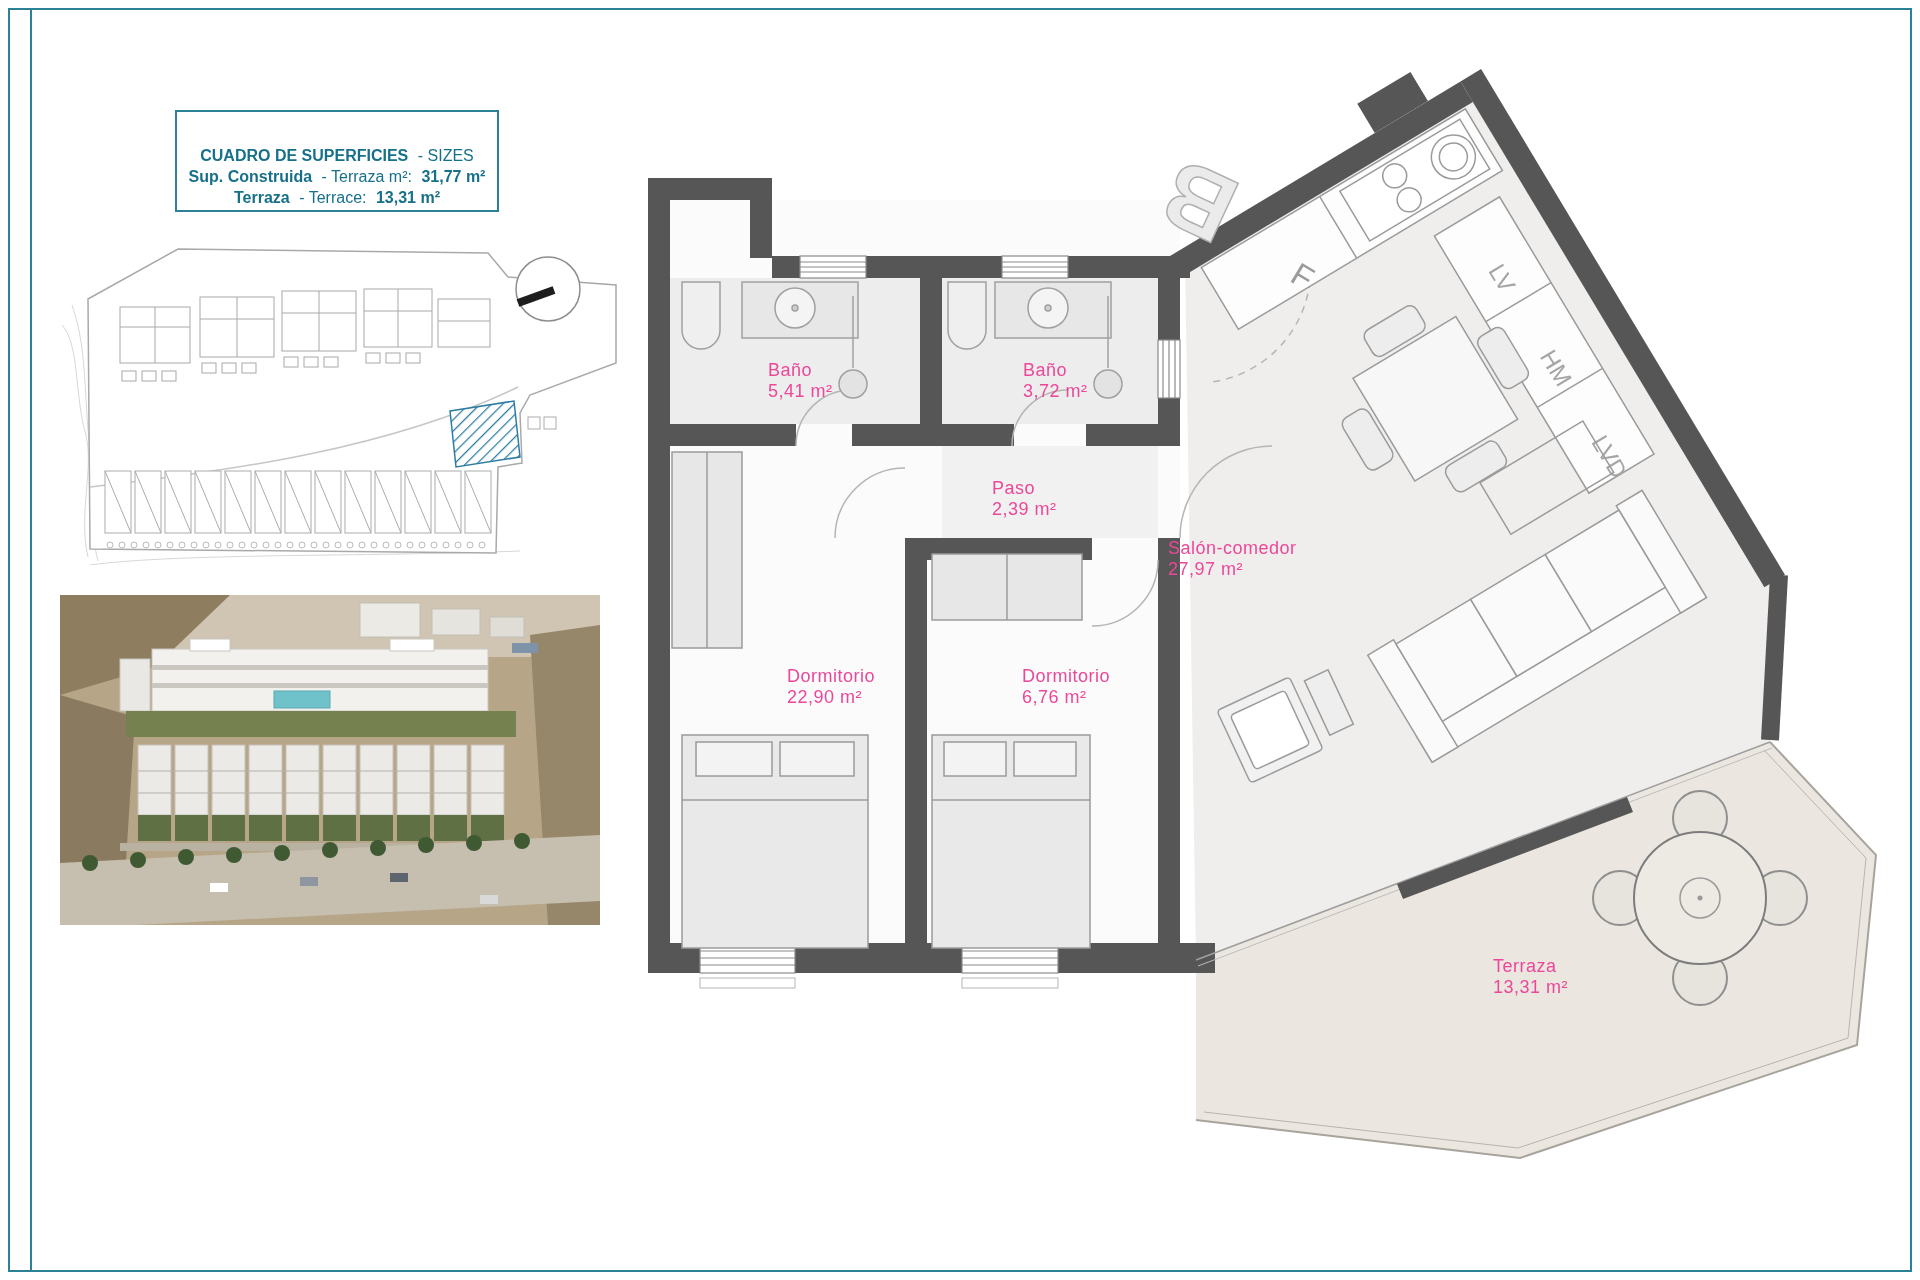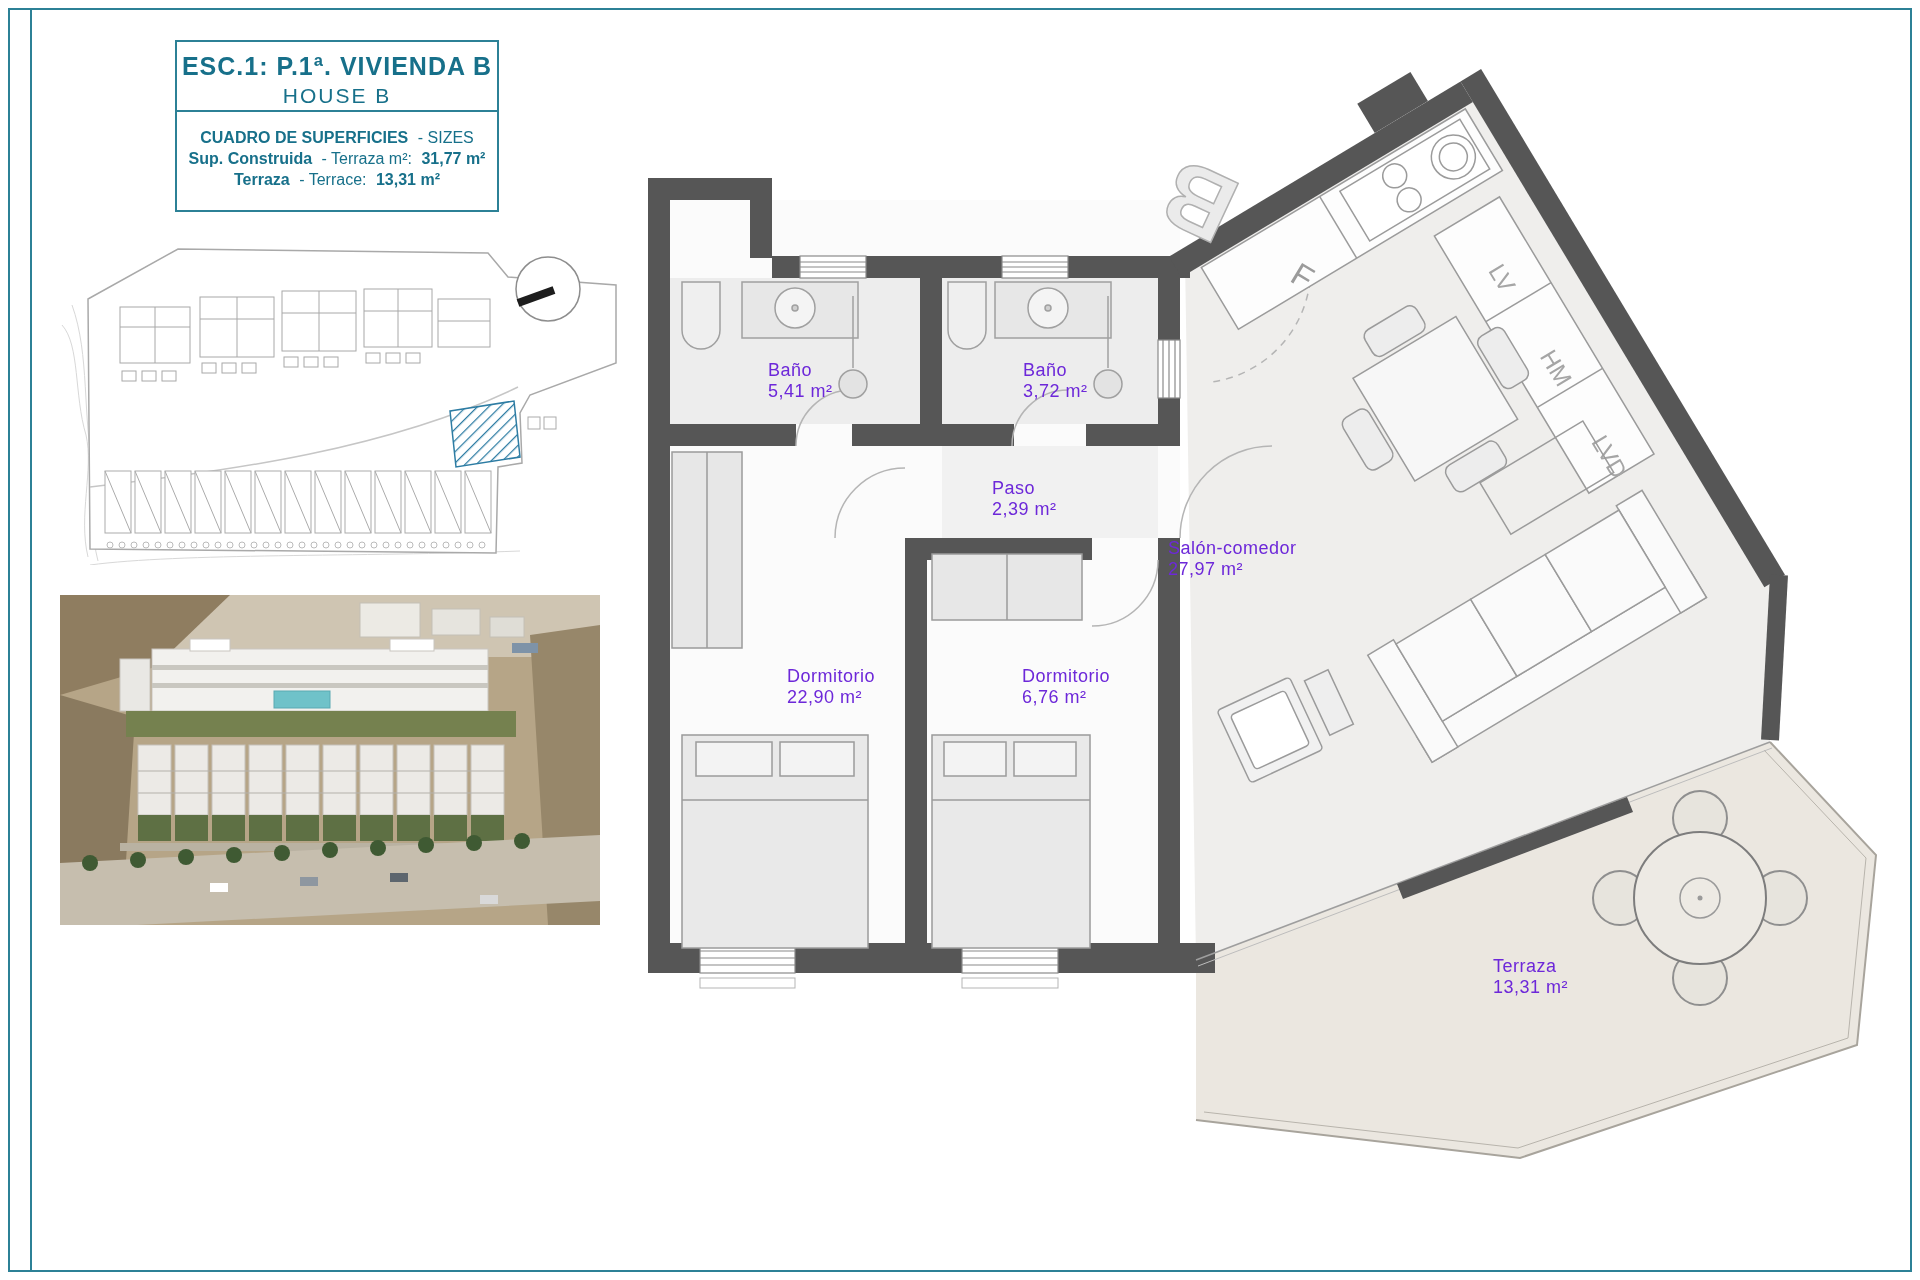--- a/index.html
+++ b/index.html
@@ -9,28 +9,28 @@
   .frame{position:absolute;left:8px;top:8px;right:8px;bottom:8px;
          border:2px solid #2c8196;}
   .frame-inner-left{position:absolute;left:30px;top:8px;bottom:8px;width:2px;background:#2c8196;}
 
   
   .tbox{position:absolute;left:175px;width:324px;border:2px solid #2c8196;background:#fff;
         color:#17708a;text-align:center;box-sizing:border-box;}
   .tbox1{top:40px;height:72px;padding-top:10px;}
   .tbox1 .t1{font-size:25px;font-weight:bold;letter-spacing:1px;}
   .tbox1 .t2{font-size:21px;font-weight:400;letter-spacing:2px;margin-top:3px;}
-  .tbox2{top:110px;height:102px;padding-top:14px;font-size:16px;}
+  .tbox2{top:110px;height:102px;padding-top:32px;font-size:16px;}
   .srow{margin-top:3px;white-space:nowrap;}
   .srow .b{font-weight:bold;}
   .srow .l{font-weight:400;margin-left:5px;}
   .srow .v{font-weight:bold;margin-left:5px;}
 
   
-  .room-label{position:absolute;color:#6d28d9;font-size:18px;line-height:21px;
+  .room-label{position:absolute;color:#ec4899;font-size:18px;line-height:21px;
               letter-spacing:.5px;white-space:nowrap;}
   .rl0{left:768px;top:360px;}
   .rl1{left:1023px;top:360px;}
   .rl2{left:992px;top:478px;}
   .rl3{left:787px;top:666px;}
   .rl4{left:1022px;top:666px;}
   .rl5{left:1168px;top:538px;}
   .rl6{left:1493px;top:956px;}
 
   svg{position:absolute;}
@@ -39,24 +39,20 @@
   .svg-plan{left:0;top:0;}
 </style>
 </head>
 <body>
 
 <div class="page">
 
   <div class="frame"></div>
   <div class="frame-inner-left"></div>
 
-  <div class="tbox tbox1">
-    <div class="t1">ESC.1: P.1ª. VIVIENDA B</div>
-    <div class="t2">HOUSE B</div>
-  </div>
 
   <div class="tbox tbox2">
     <div class="srow">
       <span class="b">CUADRO DE SUPERFICIES</span>
       <span class="l">- SIZES</span>
     </div>
     <div class="srow">
       <span class="b">Sup. Construida</span>
       <span class="l">- Terraza m²:</span>
       <span class="v">31,77 m²</span>

